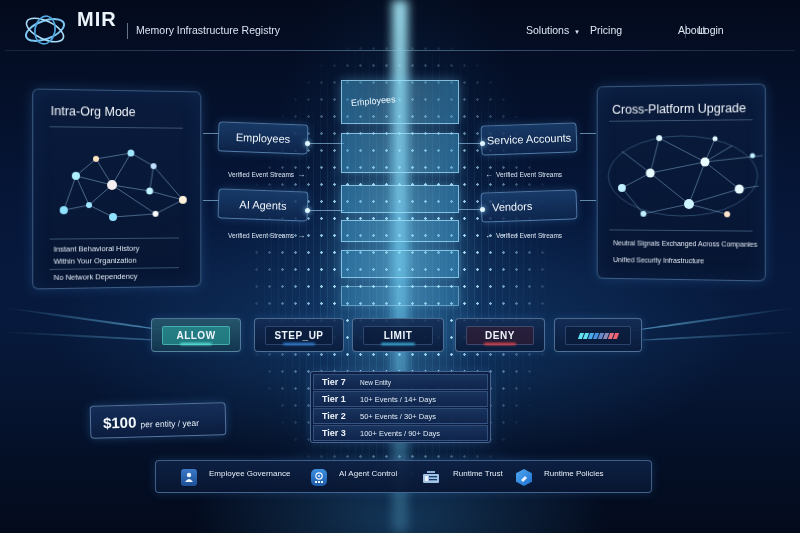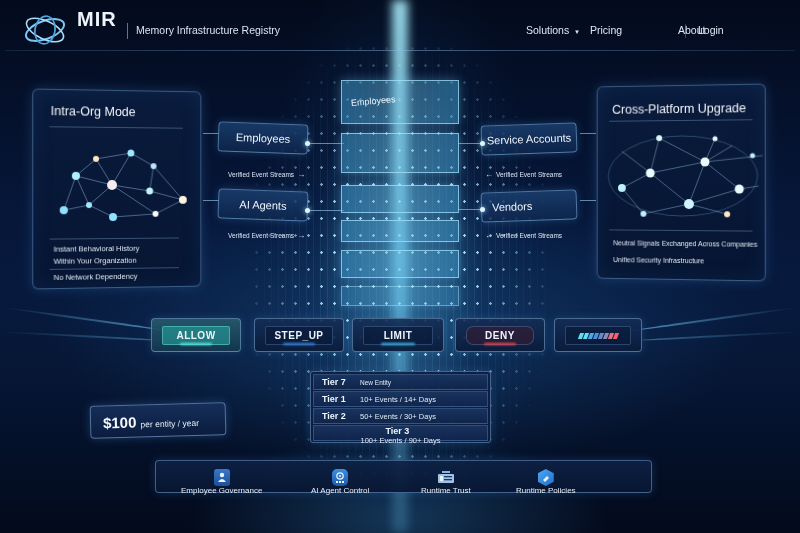--- a/index.html
+++ b/index.html
@@ -118,21 +118,21 @@
   .price-amount { font-size: 15px; font-weight: bold; color: #f4f8fc; }
   .price-unit { font-size: 8.5px; color: #e2ebf5; margin-left: 4px; }
 
   
   .features {
     position: absolute; left: 155px; top: 460px; width: 497px; height: 33px;
     border: 1px solid rgba(120,165,215,0.5); border-radius: 4px;
     background: linear-gradient(180deg, rgba(14,34,70,0.9), rgba(8,22,50,0.92));
     box-shadow: 0 0 10px rgba(60,130,210,0.25);
   }
-  .feature { position: absolute; top: 8px; display: flex; align-items: center; gap: 0; cursor: pointer; flex-direction: column; }
+  .feature { position: absolute; top: 8px; display: flex; gap: 12px; cursor: pointer; }
   .feature-icon { width: 16px; height: 17px; border-radius: 3px; display: flex; align-items: center; justify-content: center; }
   .feature-label { font-size: 8px; color: #e8eff7; white-space: nowrap; }
 </style>
 </head>
 <body>
 
 <div class="rain"></div>
 <div class="beam"></div>
 <div class="wave" style="left:0;top:318px;width:170px;background:linear-gradient(90deg,transparent,rgba(120,210,255,0.6));transform:rotate(8deg);"></div>
 <div class="wave" style="left:0;top:335px;width:160px;background:linear-gradient(90deg,transparent,rgba(120,210,255,0.4));transform:rotate(3deg);"></div>
@@ -274,21 +274,21 @@
 </div>
 <div class="decision" style="left:254px;">
   <div class="decision-inner">STEP_UP</div>
   <div class="decision-glow" style="background:#3a8ff0;"></div>
 </div>
 <div class="decision" style="left:352px;width:92px;">
   <div class="decision-inner">LIMIT</div>
   <div class="decision-glow" style="background:#3fc3f0;"></div>
 </div>
 <div class="decision" style="left:455px;">
-  <div class="decision-inner" style="background:rgba(60,25,45,0.55);border-radius:7px;">DENY</div>
+  <div class="decision-inner" style="background:rgba(60,25,45,0.55);">DENY</div>
   <div class="decision-glow" style="background:#ff4a4a;"></div>
 </div>
 <div class="decision" style="left:554px;width:88px;">
   <div class="decision-inner">
     <div class="meter" id="meter">
         <span style="background: rgb(95, 224, 240);"></span>
         <span style="background: rgb(95, 224, 240);"></span>
         <span style="background: rgb(74, 168, 232);"></span>
         <span style="background: rgb(74, 144, 224);"></span>
         <span style="background: rgb(106, 136, 200);"></span>
@@ -305,21 +305,21 @@
     <span class="tier-desc" style="font-size:6.5px;">New Entity</span>
   </div>
   <div class="tier-row" style="top:19px;">
     <span class="tier-name">Tier 1</span>
     <span class="tier-desc">10+ Events / 14+ Days</span>
   </div>
   <div class="tier-row" style="top:36px;">
     <span class="tier-name">Tier 2</span>
     <span class="tier-desc">50+ Events / 30+ Days</span>
   </div>
-  <div class="tier-row" style="top:53px;flex-direction:column;">
+  <div class="tier-row" style="top:53px;">
     <span class="tier-name">Tier 3</span>
     <span class="tier-desc">100+ Events / 90+ Days</span>
   </div>
 </div>
 
 <div class="price">
   <span class="price-amount">$100</span>
   <span class="price-unit">per entity / year</span>
 </div>
 

